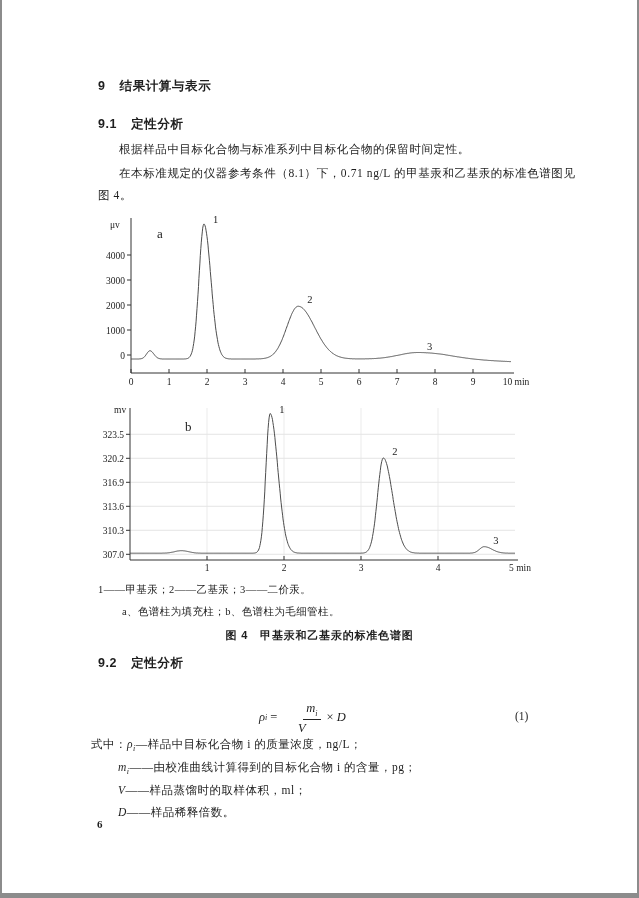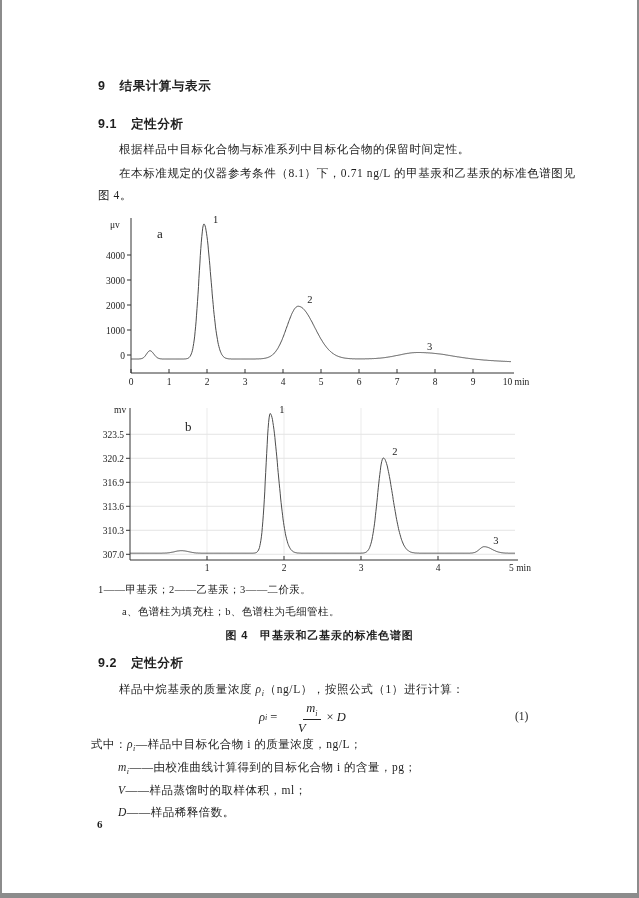--- a/index.html
+++ b/index.html
@@ -138,23 +138,20 @@
   <div class="abs legend-text" style="left:96px;top:605px;margin-left:24px;">a、色谱柱为填充柱；b、色谱柱为毛细管柱。</div>
 
   <div class="abs caption" style="top:628px;">
     <span class="num">图 4</span><span>甲基汞和乙基汞的标准色谱图</span>
   </div>
 
   <div class="abs heading" style="left:96px;top:655px;">
     <span class="num">9.2</span><span>定性分析</span>
   </div>
 
-  <div class="abs body-text" style="left:117px;top:682px;">
-    <span>样品中烷基汞的质量浓度 </span><span class="it" style="font-style:italic">ρ</span><sub style="font-size:8px;font-style:italic">i</sub><span>（ng/L），按照公式（1）进行计算：</span>
-  </div>
 
   <div class="abs formula" style="left:257px;top:701px;">
     <span class="it">ρ</span>
       <sub>i</sub>
     <span class="op">=</span>
     <span class="frac">
       <span class="fnum"><span class="it">m</span><sub>i</sub></span>
       <span class="fden it">V</span>
     </span>
     <span class="op">×</span>

